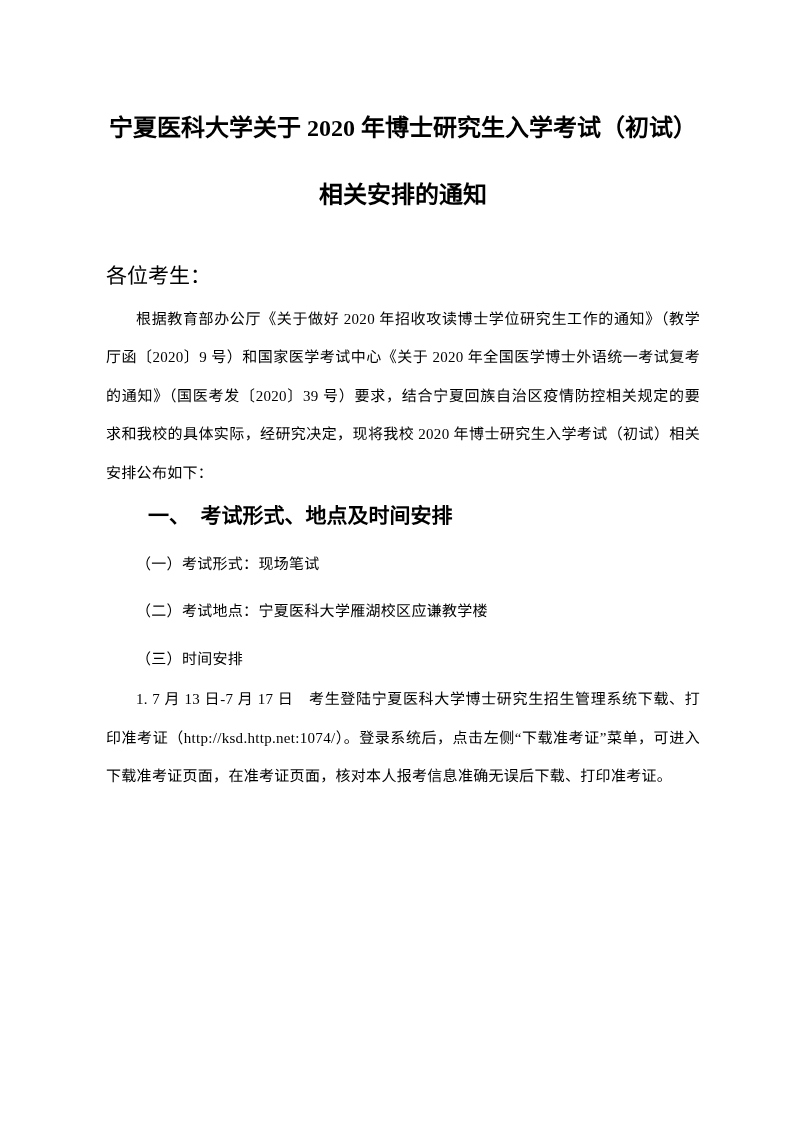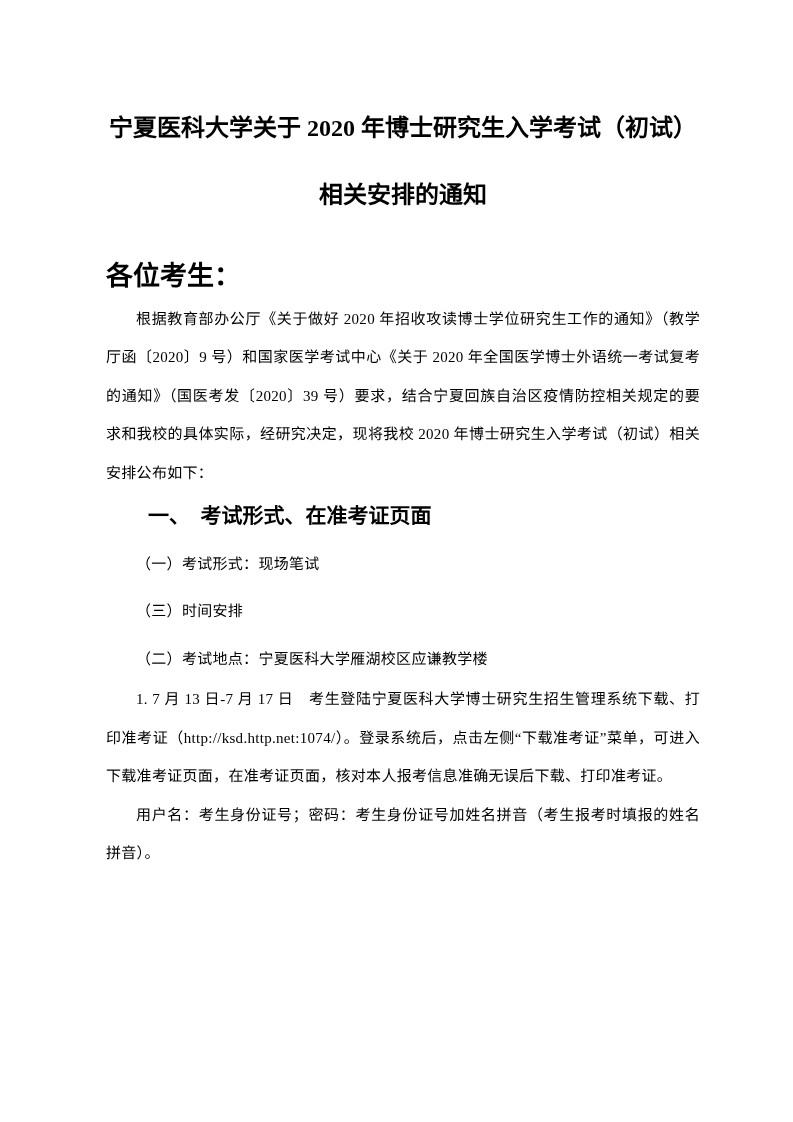--- a/index.html
+++ b/index.html
@@ -25,22 +25,22 @@
     font-size: 24px;
   }
   .title-line {
     line-height: 32px;
   }
   .title-line.second {
     margin-top: 35px;
   }
   .salutation {
     margin: 46px 0 0 0;
-    font-size: 27px;
-    font-weight: bold;
+    font-size: 21px;
+    font-weight: normal;
     line-height: 38.5px;
   }
   .para {
     margin: 0;
     font-size: 15px;
     line-height: 38.5px;
     text-align: justify;
     letter-spacing: 0.3px;
   }
   .indent {
@@ -76,26 +76,25 @@
 
   <div class="doc-title">
     <div class="title-line">宁夏医科大学关于 2020 年博士研究生入学考试（初试）</div>
     <div class="title-line second">相关安排的通知</div>
   </div>
 
   <p class="salutation">各位考生：</p>
 
   <p class="para indent intro">根据教育部办公厅《关于做好 2020 年招收攻读博士学位研究生工作的通知》（教学厅函〔2020〕9 号）和国家医学考试中心《关于 2020 年全国医学博士外语统一考试复考的通知》（国医考发〔2020〕39 号）要求，结合宁夏回族自治区疫情防控相关规定的要求和我校的具体实际，经研究决定，现将我校 2020 年博士研究生入学考试（初试）相关安排公布如下：</p>
 
-  <h2 class="section-heading">一、　考试形式、在准考证页面</h2>
+  <h2 class="section-heading">一、　考试形式、地点及时间安排</h2>
 
   <p class="para indent sub-item">（一）考试形式：现场笔试</p>
 
+  <p class="para indent sub-item">（二）考试地点：宁夏医科大学雁湖校区应谦教学楼</p>
+
   <p class="para indent sub-item">（三）时间安排</p>
-
-  <p class="para indent sub-item">（二）考试地点：宁夏医科大学雁湖校区应谦教学楼</p>
 
   <p class="para indent schedule-step"><span>1. 7 月 13 日-7 月 17 日　考生登陆宁夏医科大学博士研究生招生管理系统下载、打印准考证（</span><span class="url">http://ksd.http.net:1074/</span><span>）。登录系统后，点击左侧“下载准考证”菜单，可进入下载准考证页面，在准考证页面，核对本人报考信息准确无误后下载、打印准考证。</span></p>
 
-  <p class="para indent">用户名：考生身份证号；密码：考生身份证号加姓名拼音（考生报考时填报的姓名拼音）。</p>
 
 
 </div>
 
 </body></html>

